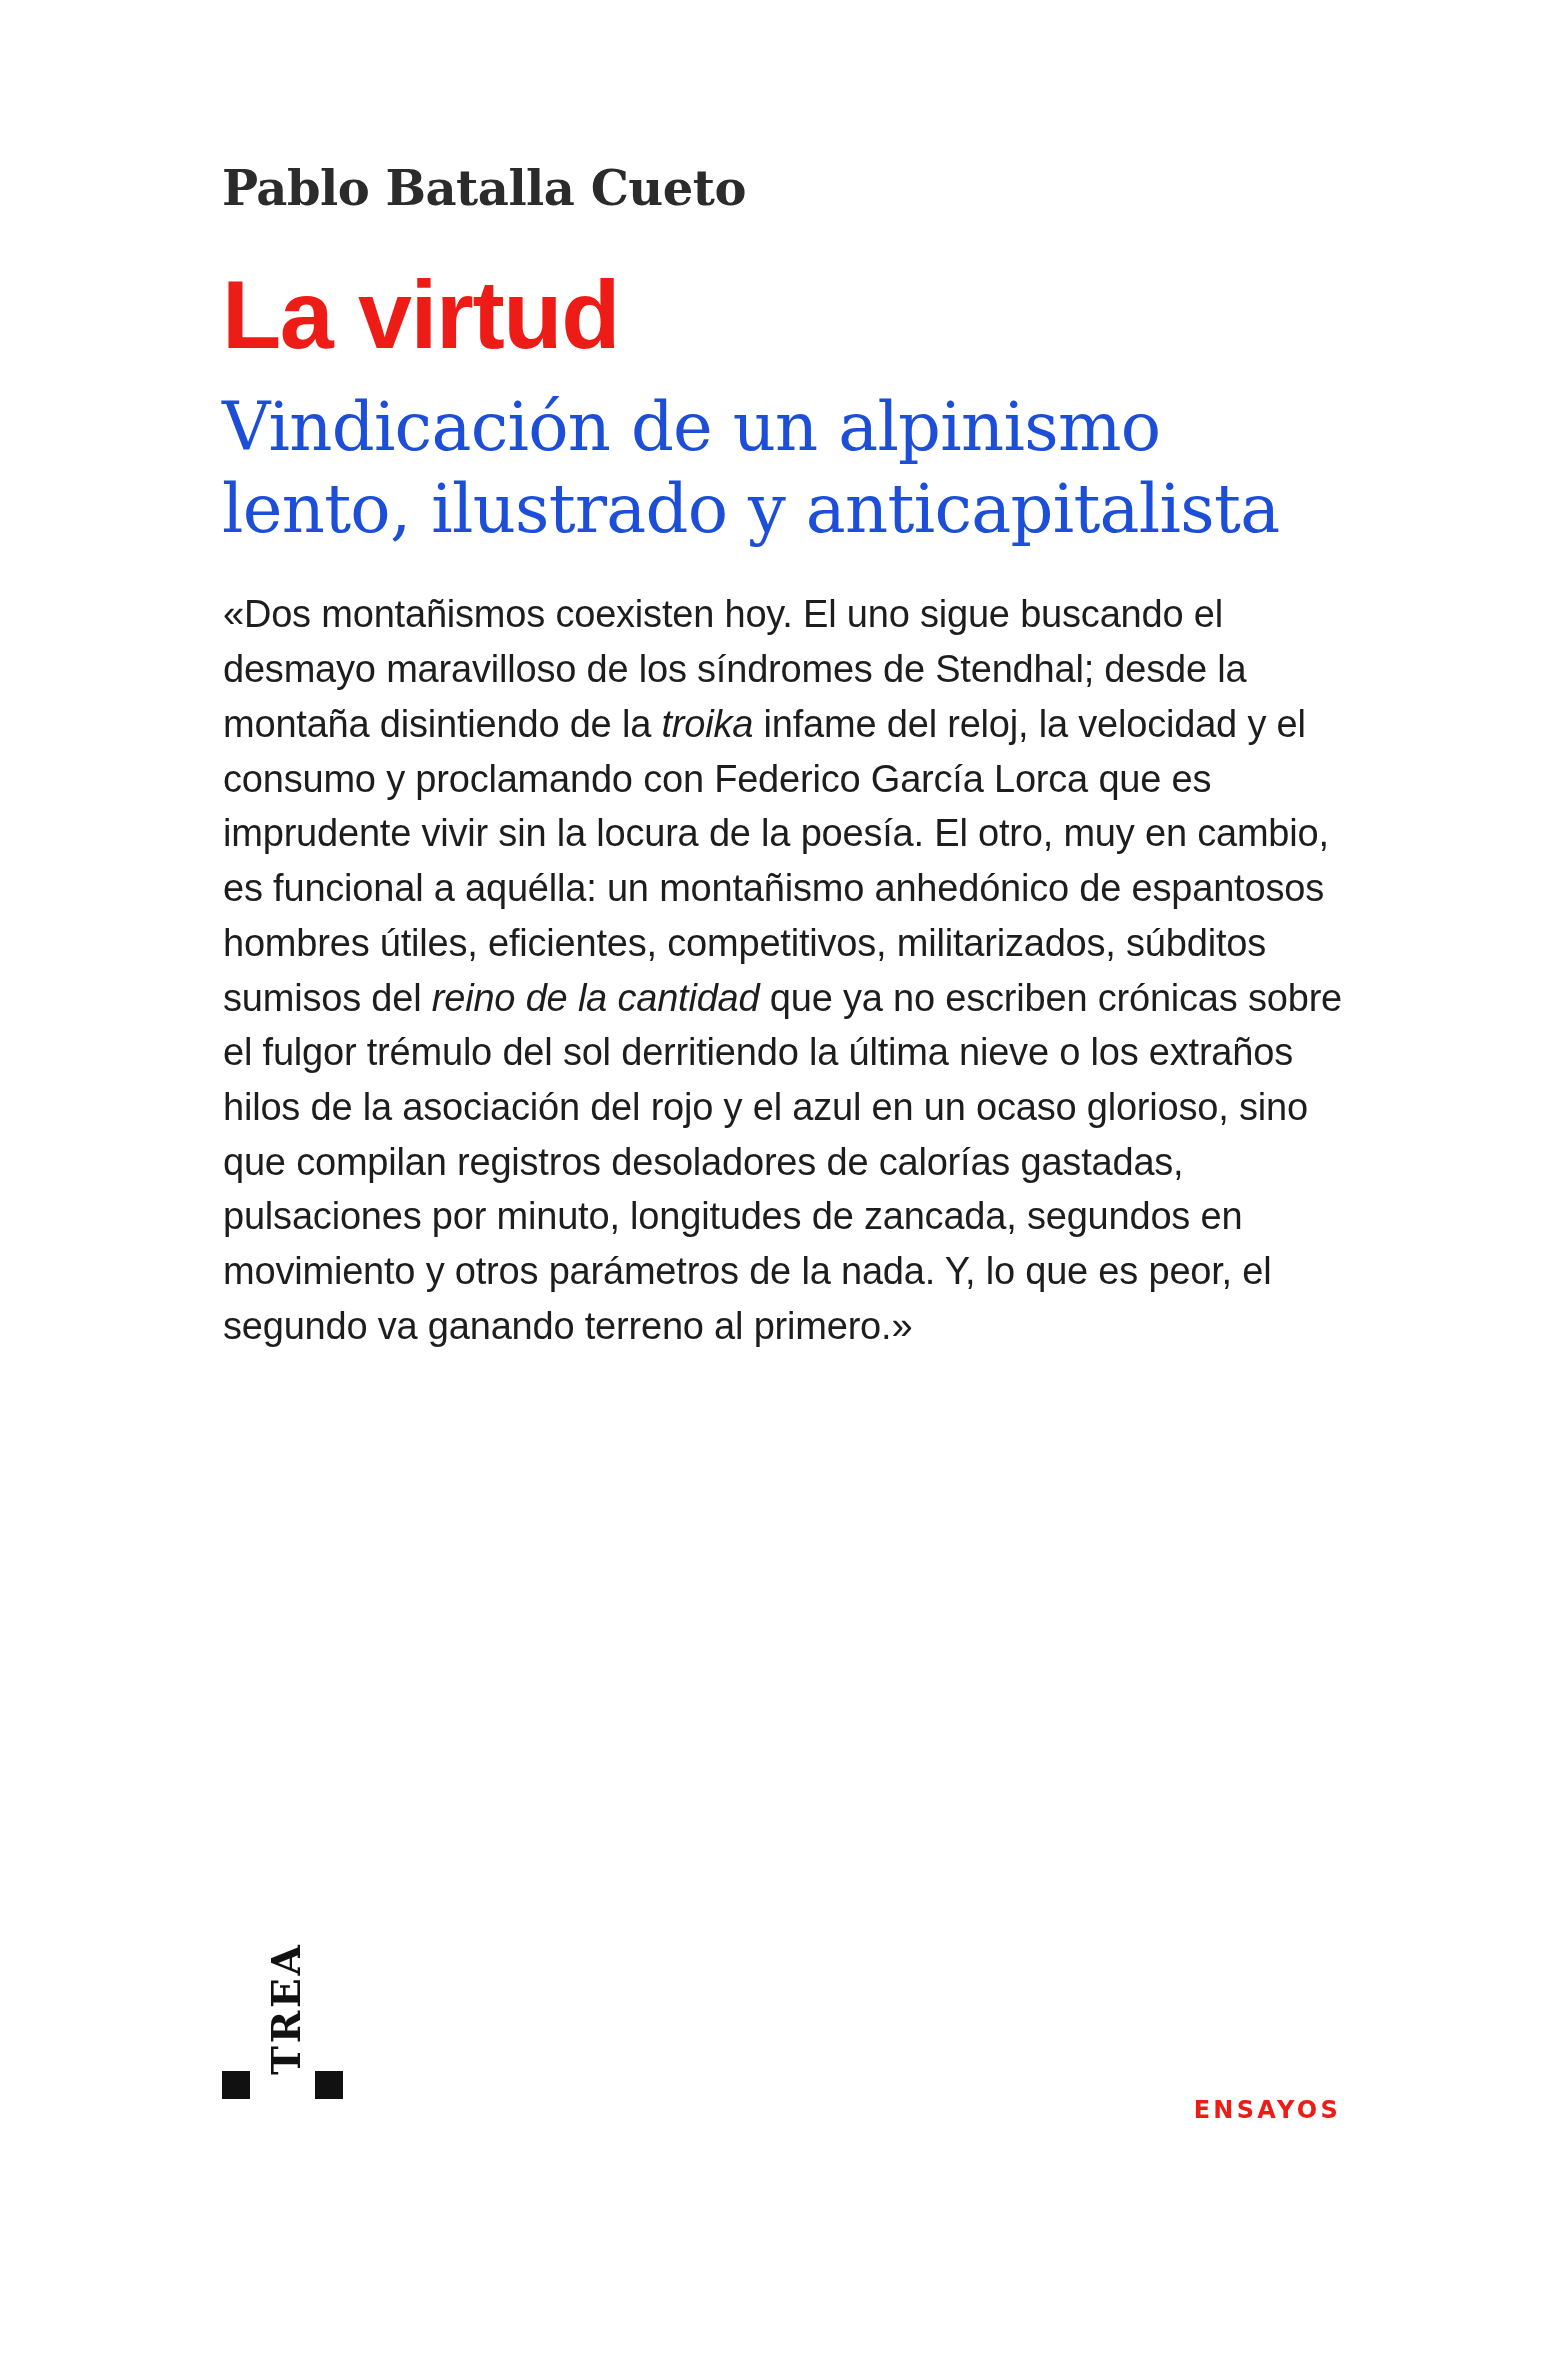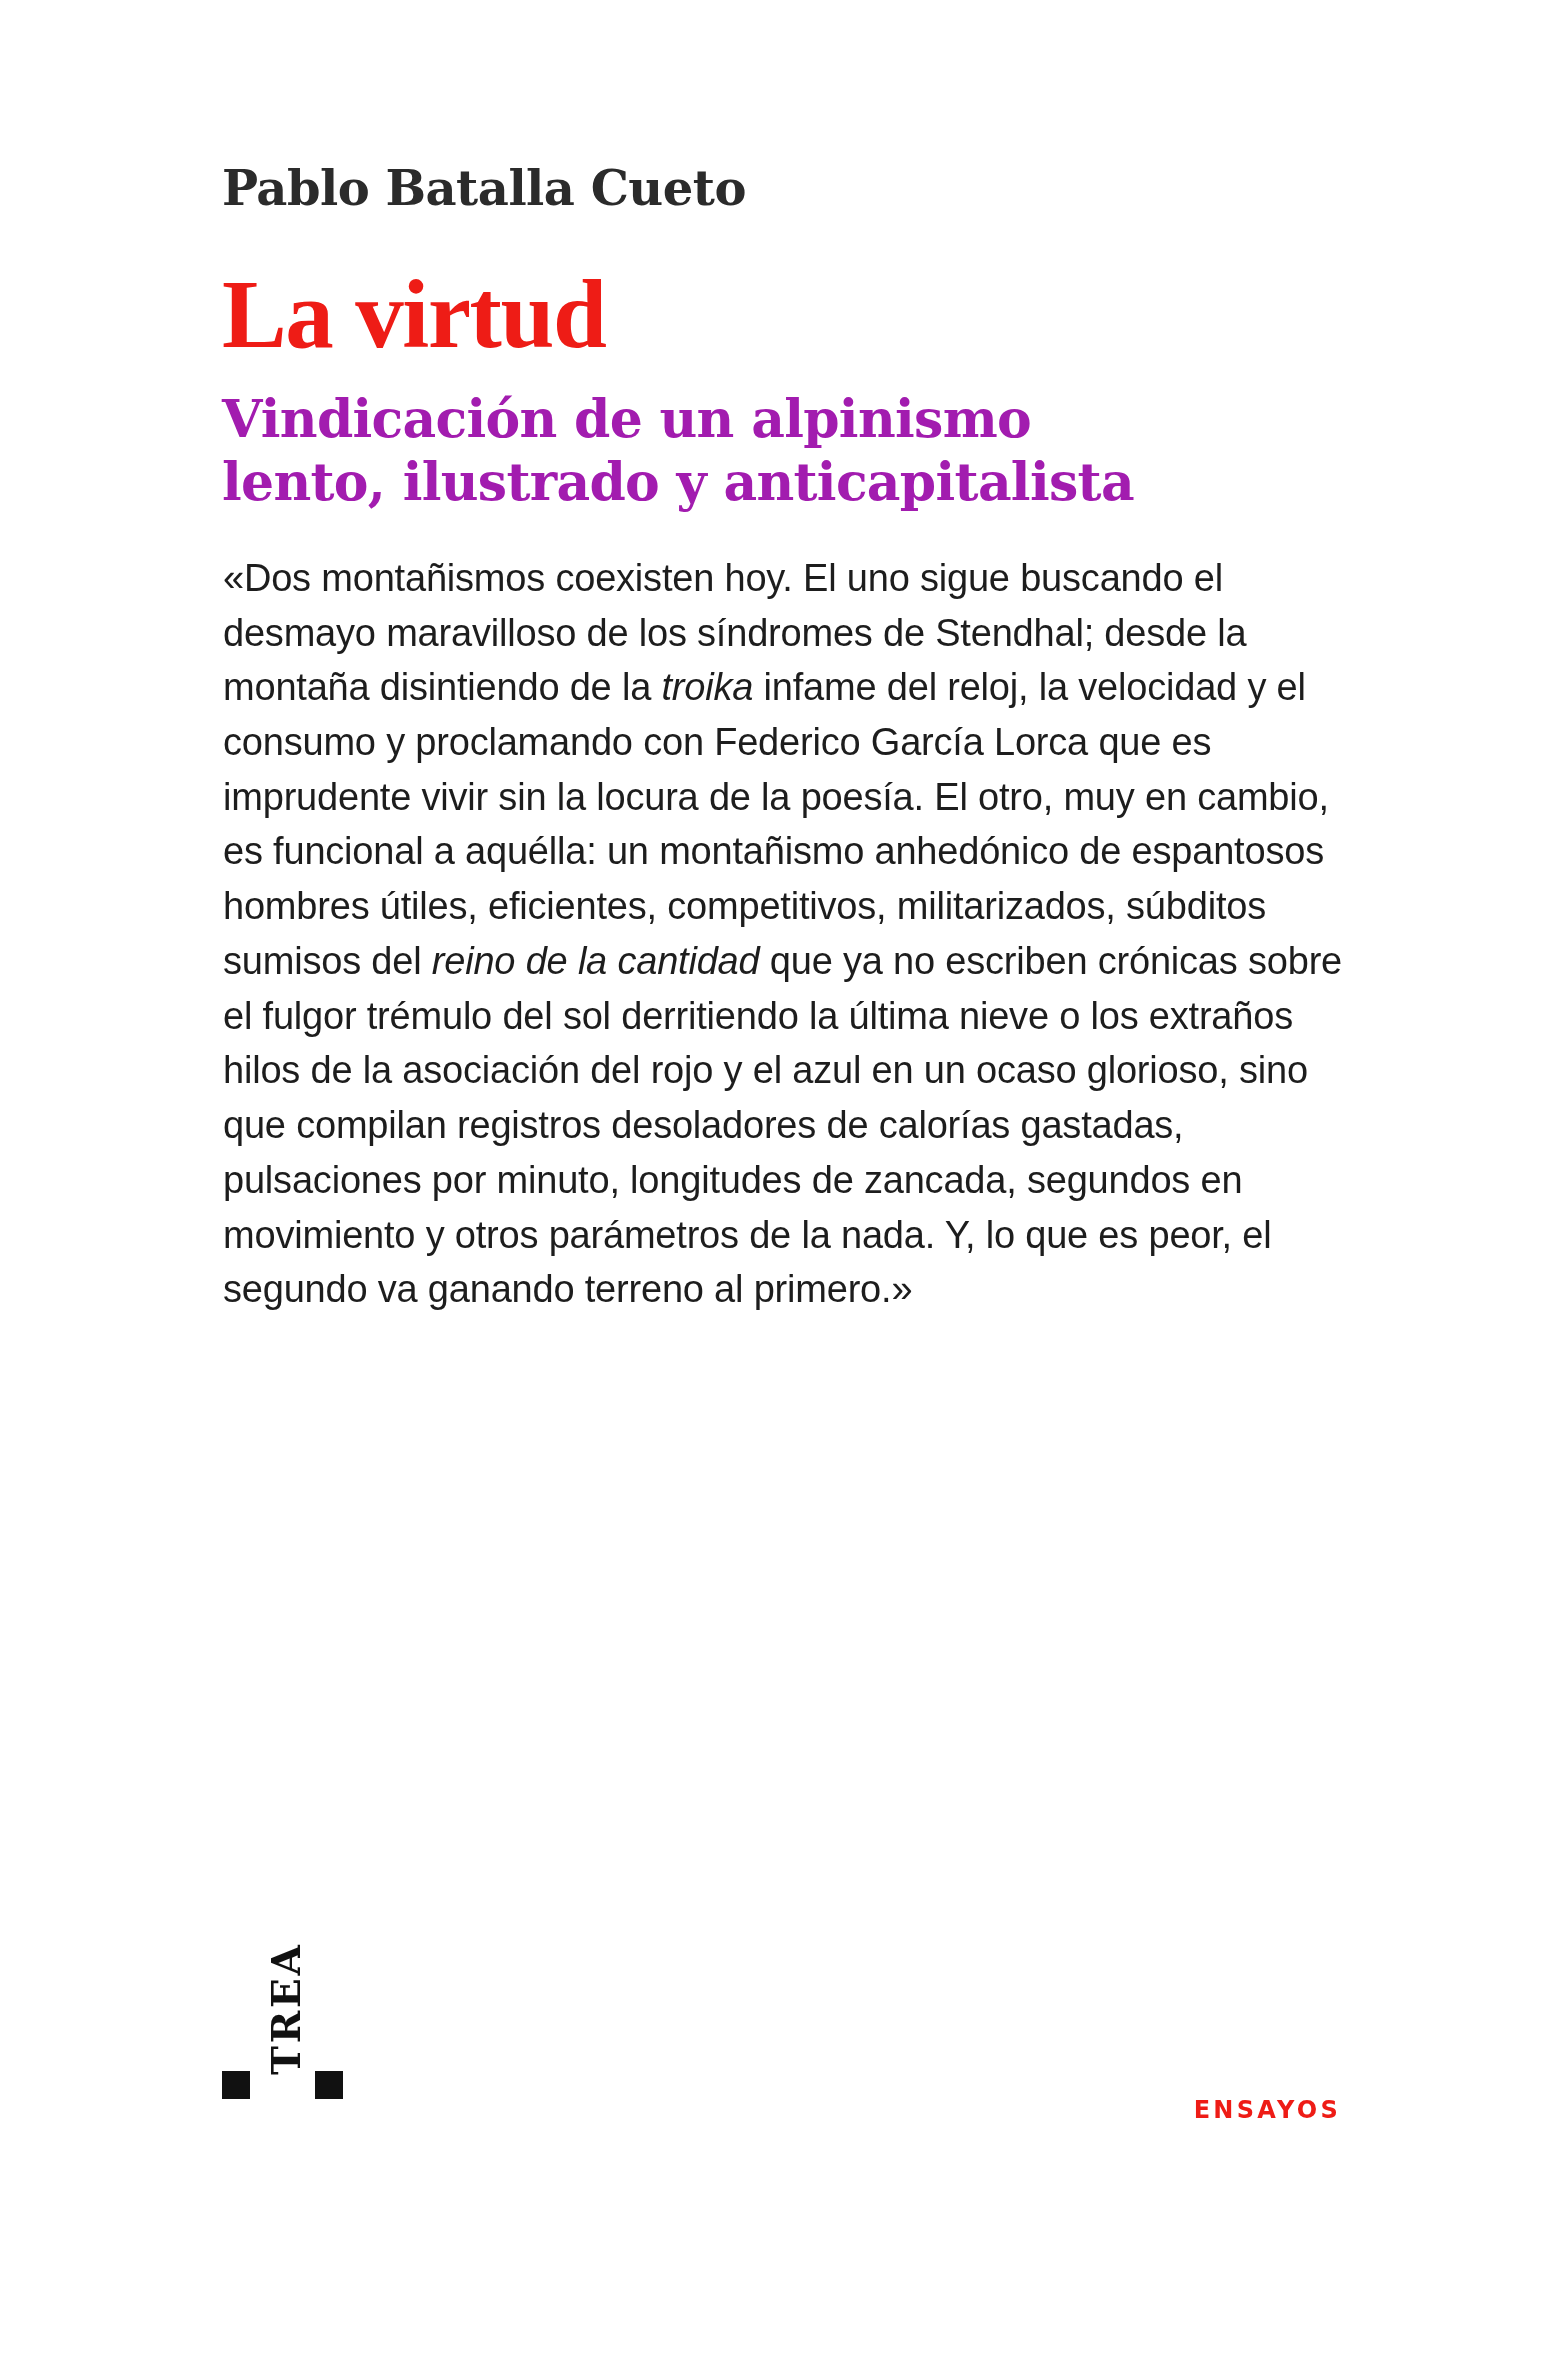--- a/index.html
+++ b/index.html
@@ -32,37 +32,37 @@
   .author {
     font-family: "DejaVu Serif", serif;
     font-weight: bold;
     font-size: 48px;
     letter-spacing: -0.5px;
     color: #2b2b2b;
     margin: 0 0 48px 0;
     line-height: 1.05;
   }
   .title {
-    font-family: Liberation Serif, serif;
+    font-family: Liberation Sans, sans-serif;
     font-weight: bold;
     font-size: 97px;
     line-height: 1.12;
     color: #ee1c16;
     margin: 0 0 5.6px 0;
     letter-spacing: -1.4px;
   }
   .title .line {
     display: block;
   }
   .subtitle {
     font-family: "DejaVu Serif", serif;
-    font-weight: bold;
-    font-size: 52px;
+    font-weight: normal;
+    font-size: 67px;
     line-height: 1.22;
-    color: #a21caf;
+    color: #1d4ed8;
     margin: 17px 0 37px 0;
     letter-spacing: -0.7px;
   }
   .subtitle .line {
     display: block;
   }
   .blurb {
     font-family: "Liberation Sans", sans-serif;
     font-size: 38px;
     line-height: 1.44;

